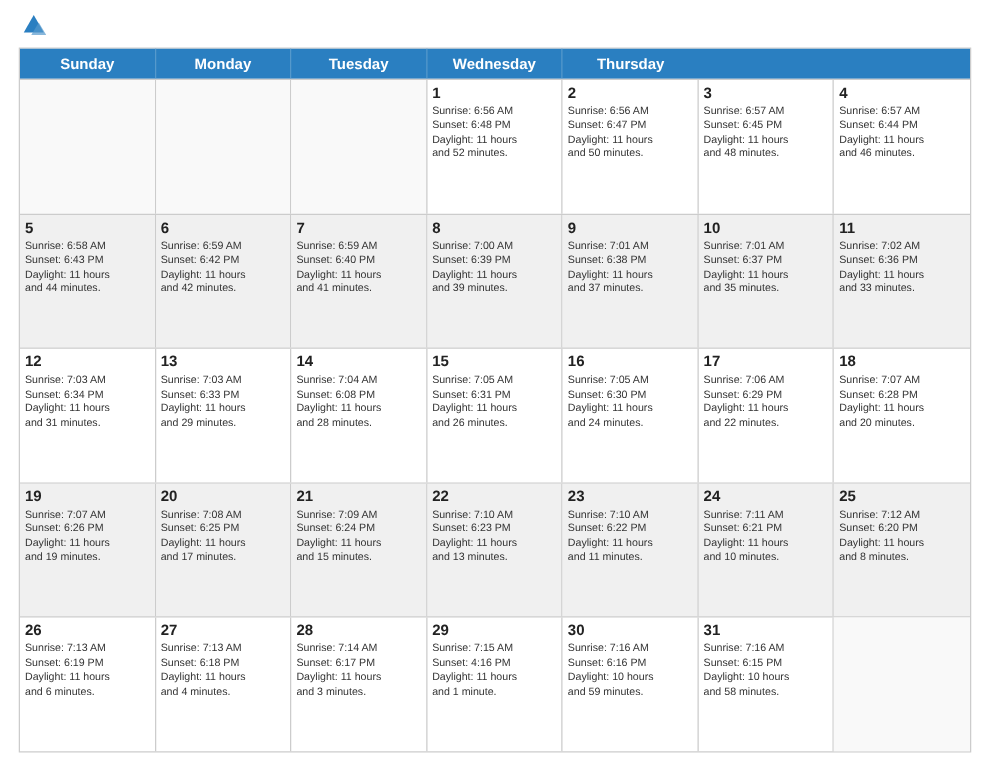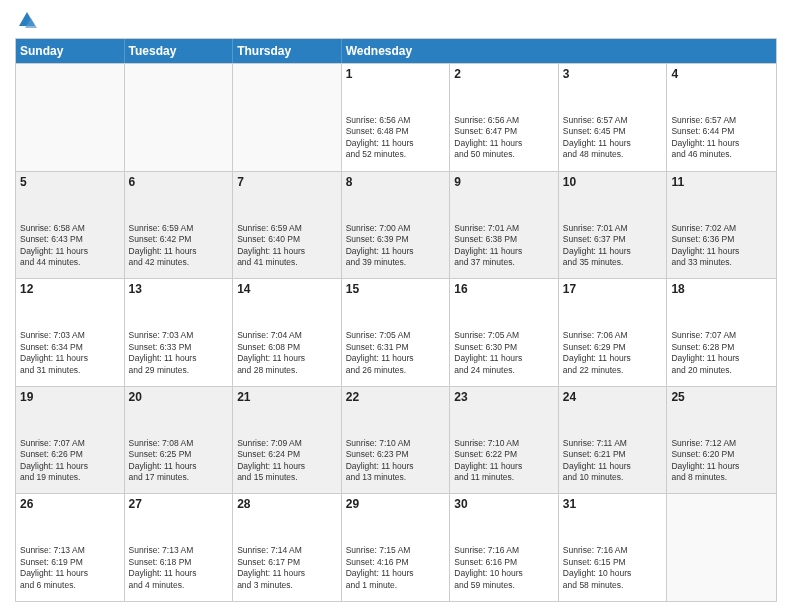--- a/index.html
+++ b/index.html
@@ -68,20 +68,21 @@
     .cal-header {
       display: grid;
       grid-template-columns: repeat(7, 1fr);
       background: #2a7fc1;
     }
     .cal-header-cell {
       color: #fff;
       font-size: 12px;
       font-weight: bold;
       padding: 5px 4px;
+      text-align: center;
       border-right: 1px solid #5599cc;
     }
     .cal-header-cell:last-child {
       border-right: none;
     }
     .cal-body {
       flex: 1;
       display: flex;
       flex-direction: column;
     }
@@ -113,21 +114,20 @@
     .day-number {
       font-size: 12px;
       font-weight: bold;
       color: #222;
       margin-bottom: 2px;
     }
     .cell-text {
       font-size: 8.5px;
       line-height: 1.35;
       color: #333;
-      margin-top: 32px;
     }
   </style>
 </head>
 <body>
 
 <div class="page">
   <div class="header">
     <div class="logo">
       <div class="logo-text">
         <span class="logo-general"></span>
@@ -140,23 +140,24 @@
     </div>
     <div class="title-block">
       <div class="month-title"></div>
       <div class="subtitle"></div>
     </div>
   </div>
 
   <div class="calendar">
     <div class="cal-header">
     <div class="cal-header-cell">Sunday</div>
+        <div class="cal-header-cell">Monday</div>
         <div class="cal-header-cell">Tuesday</div>
+        <div class="cal-header-cell">Wednesday</div>
         <div class="cal-header-cell">Thursday</div>
-        <div class="cal-header-cell">Wednesday</div>
       </div>
     <div class="cal-body">
     <div class="cal-row">
           <div class="cal-cell empty"></div>
           <div class="cal-cell empty"></div>
           <div class="cal-cell empty"></div>
           <div class="cal-cell">
             <div class="day-number">1</div>
             <div class="cell-text" style="white-space: pre-line;">Sunrise: 6:56 AM
 Sunset: 6:48 PM

